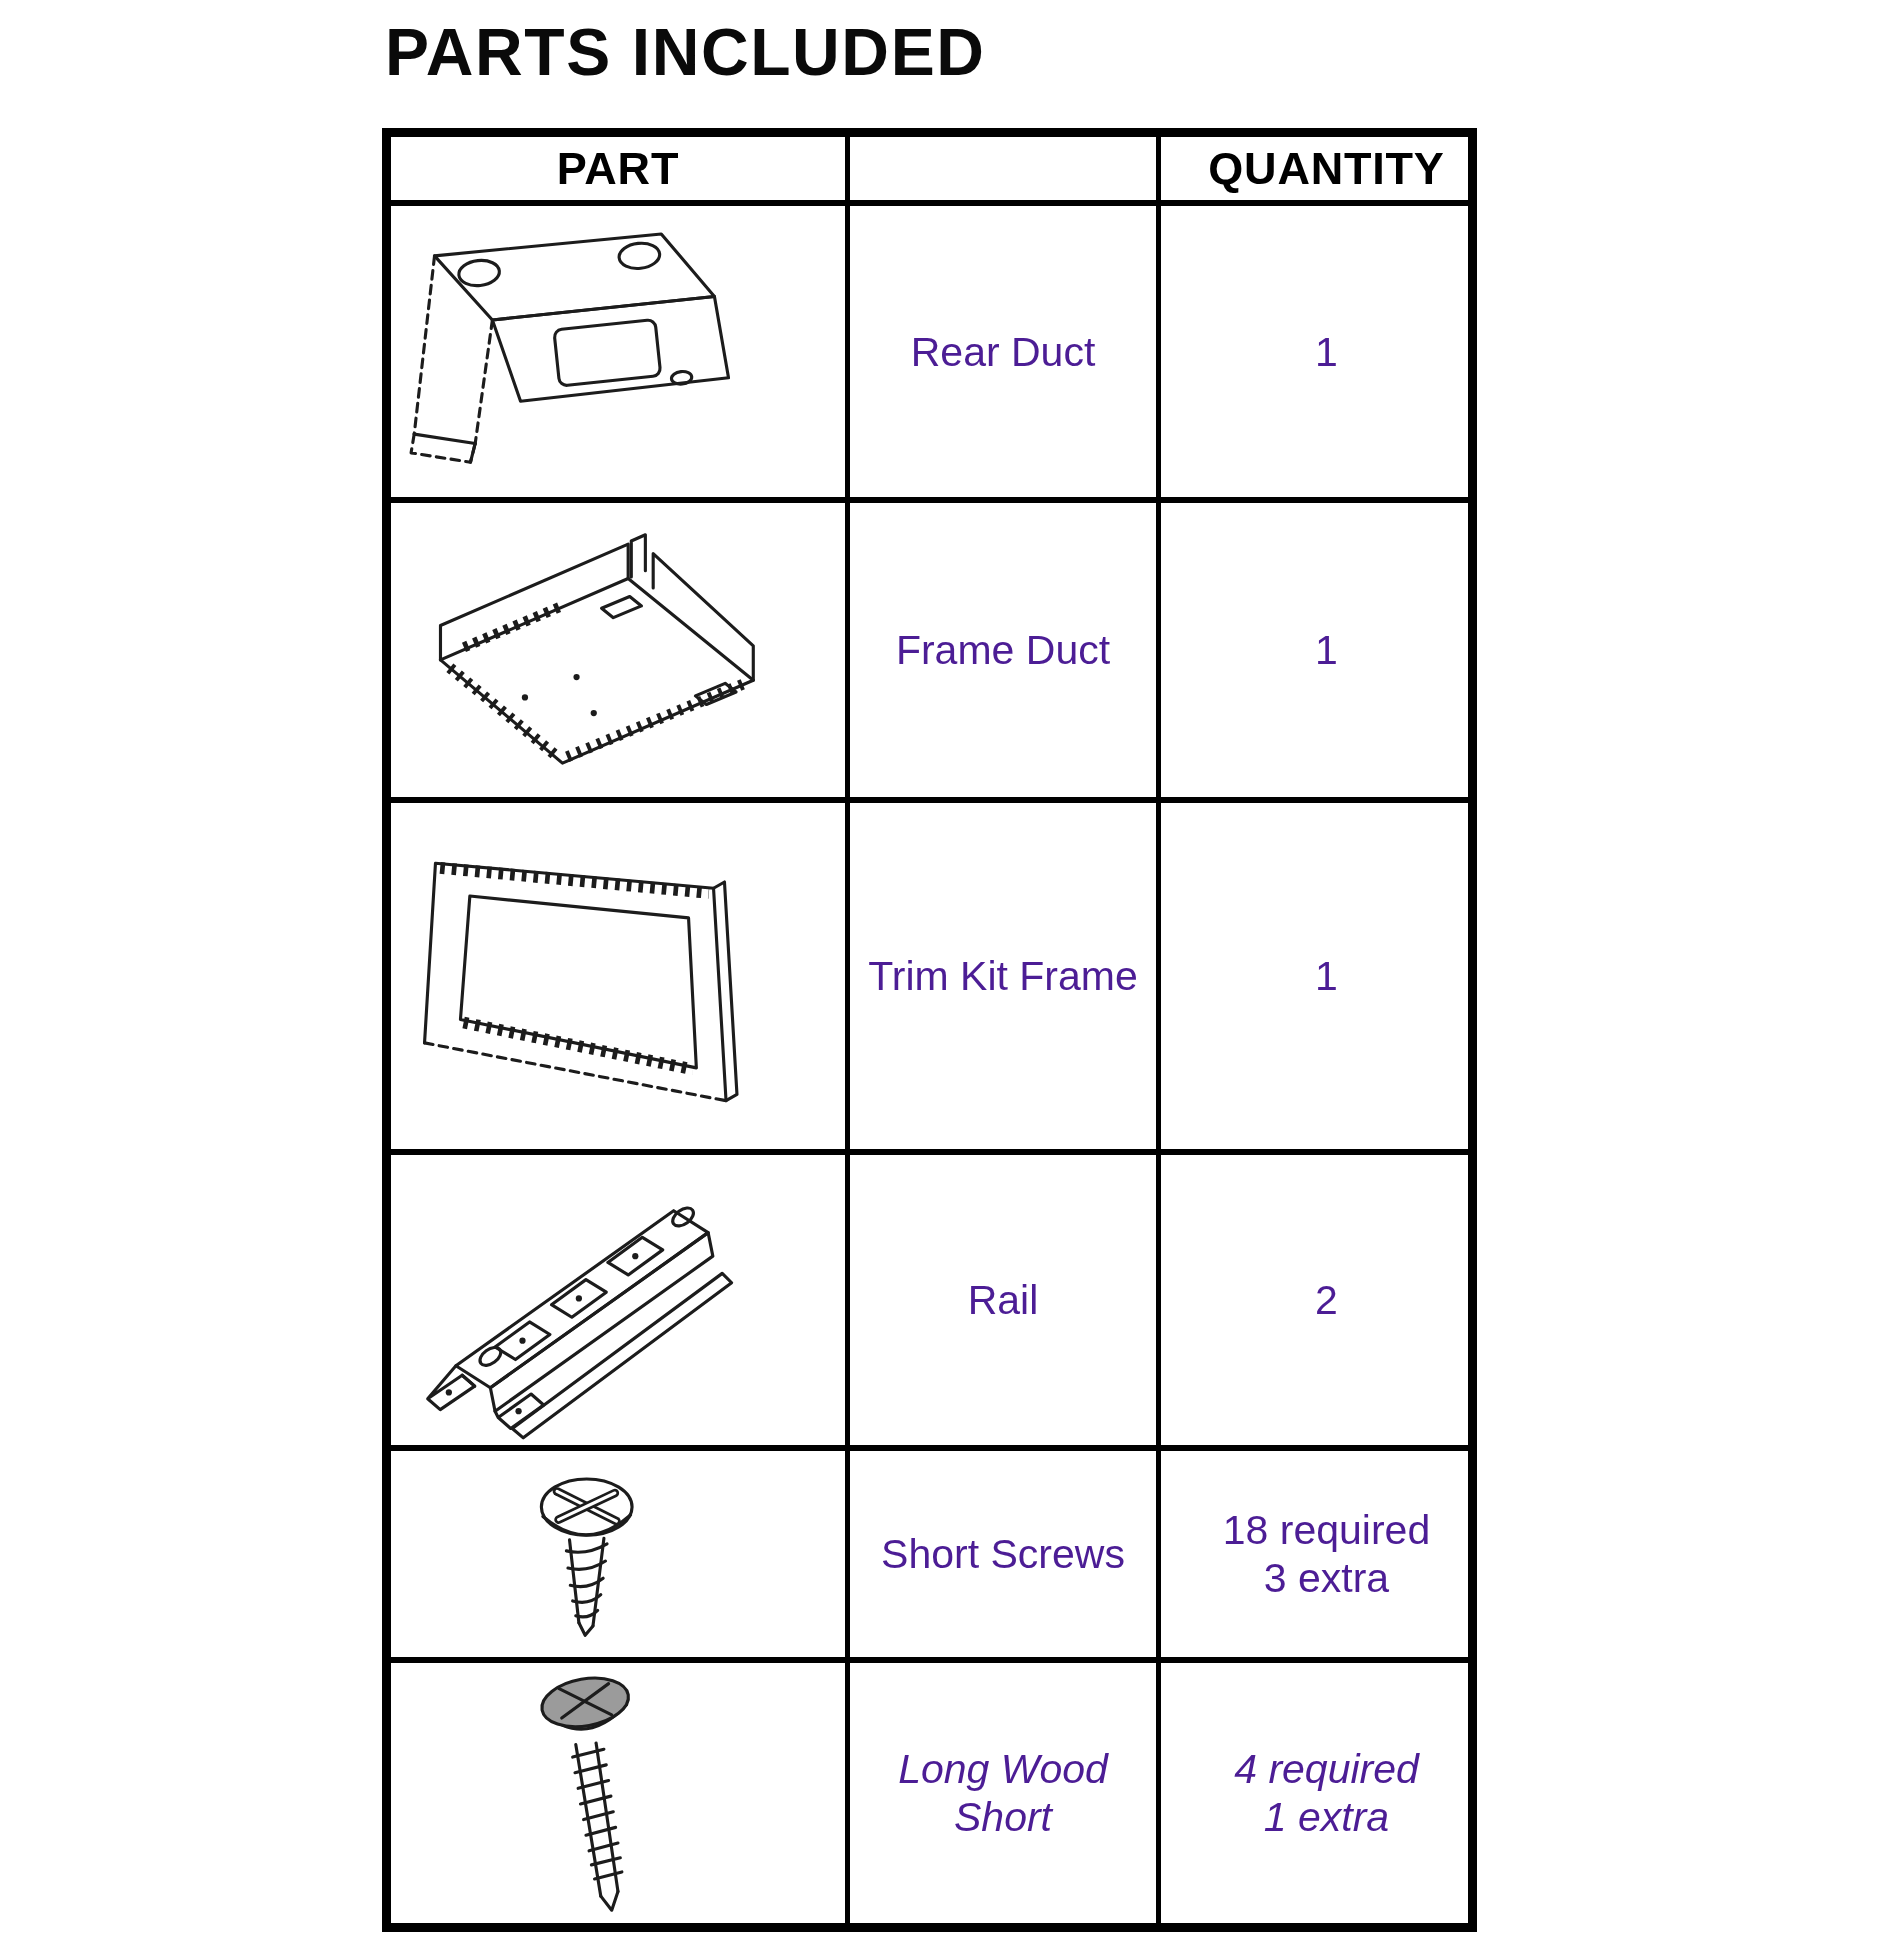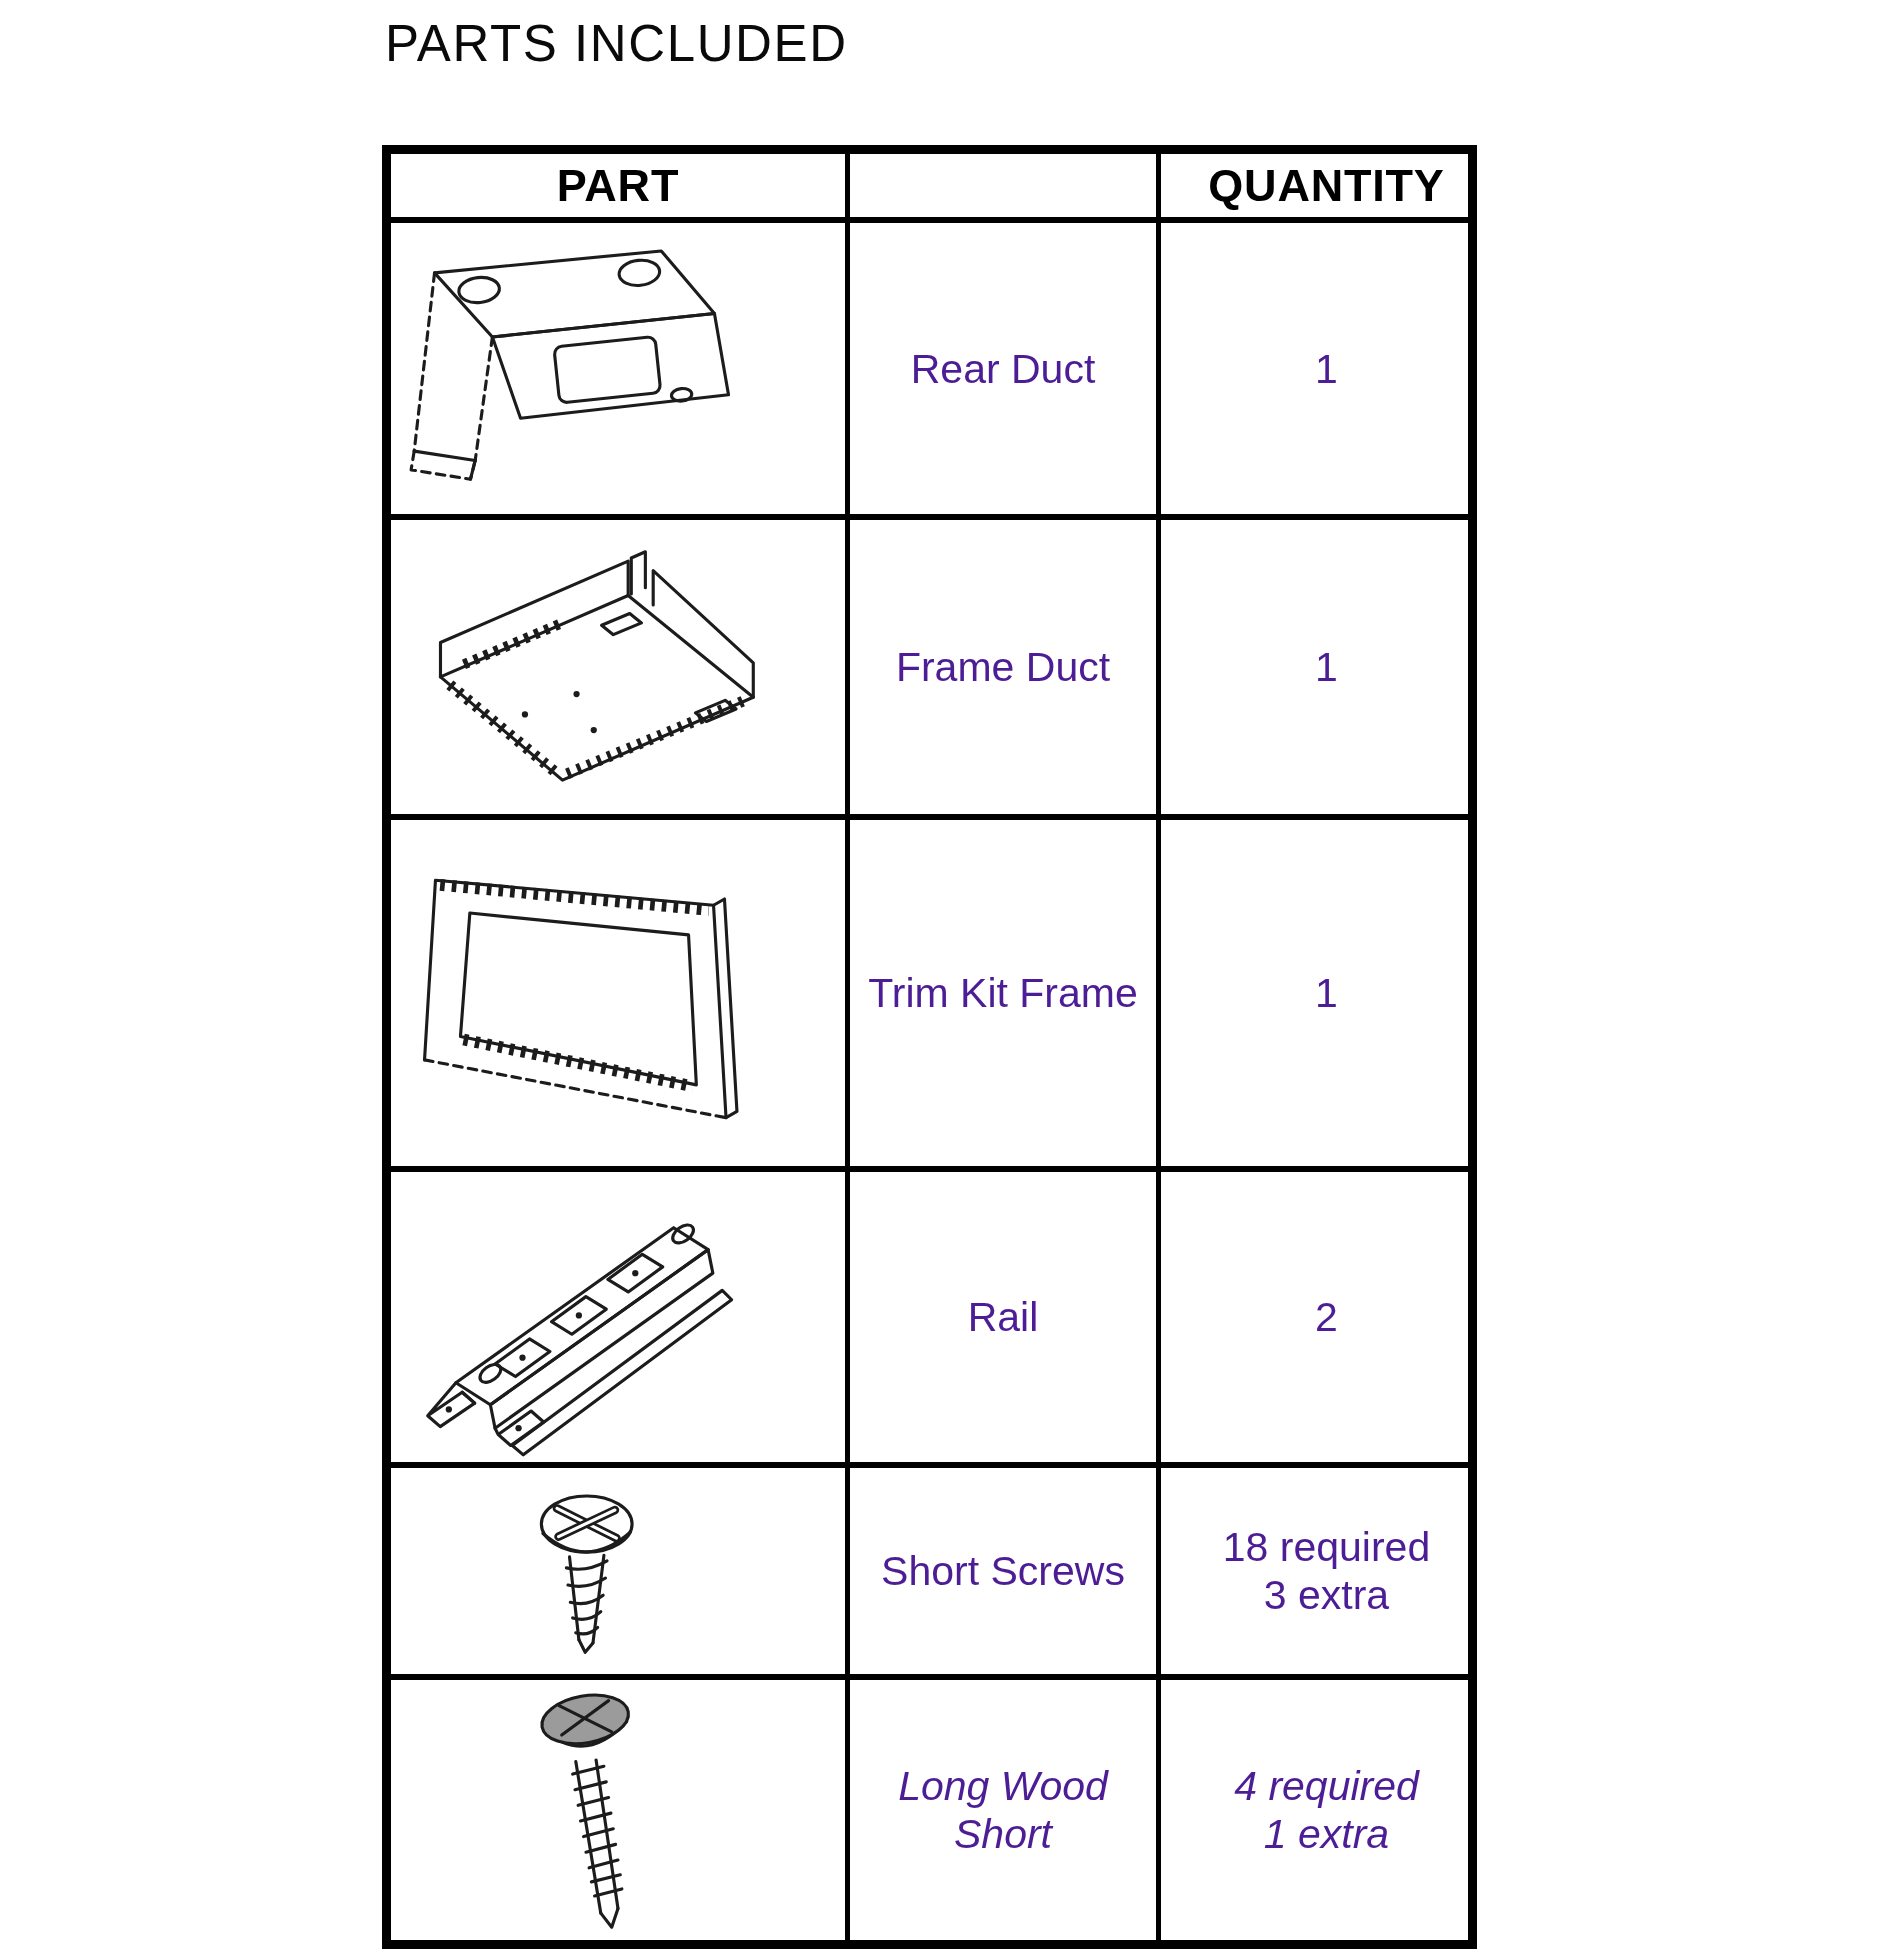--- a/index.html
+++ b/index.html
@@ -3,25 +3,25 @@
 <meta charset="utf-8">
 <style>
   html,body{margin:0;padding:0;}
   body{
     width:1877px;height:1956px;background:#ffffff;position:relative;
     font-family:"Liberation Sans", sans-serif;color:#000;
     -webkit-font-smoothing:antialiased;
   }
   .page-title{
     position:absolute;left:385px;top:14px;
-    font-size:51px;font-weight:400;letter-spacing:1.6px;color:#0a0a0a;
+    font-size:66px;font-weight:700;letter-spacing:1.6px;color:#0a0a0a;
     white-space:nowrap;
   }
   .parts-table{
-    position:absolute;left:382px;top:145px;width:1095px;height:1804px;
+    position:absolute;left:382px;top:128px;width:1095px;height:1804px;
     box-sizing:border-box;border:9.4px solid #000;background:#fff;
     display:grid;
     grid-template-columns:459px 311px 1fr;
     grid-template-rows:69px 297px 300px 352px 296px 212px auto;
   }
   .cell{
     box-sizing:border-box;
     border-right:5.5px solid #000;
     border-bottom:6.3px solid #000;
     display:flex;flex-direction:column;align-items:center;justify-content:center;

